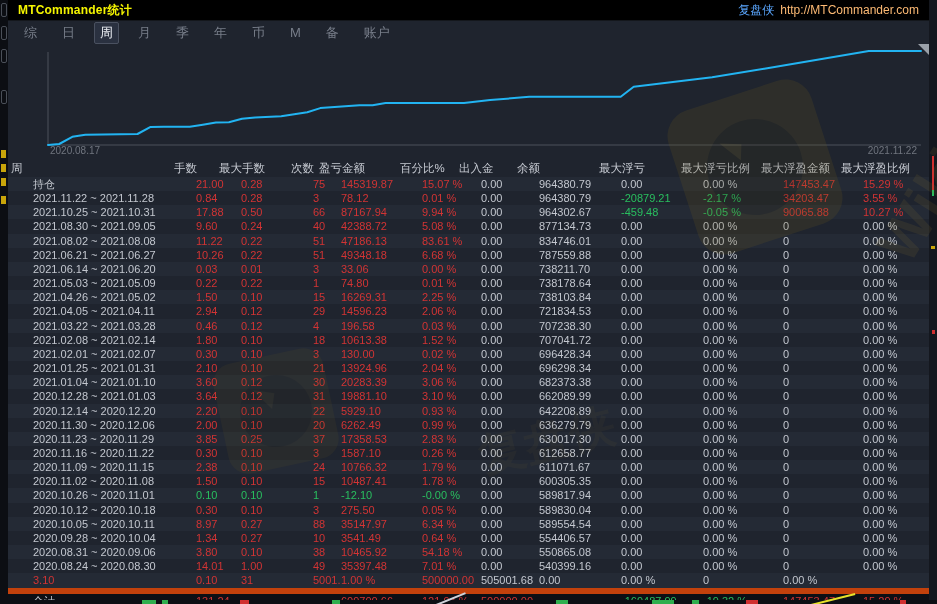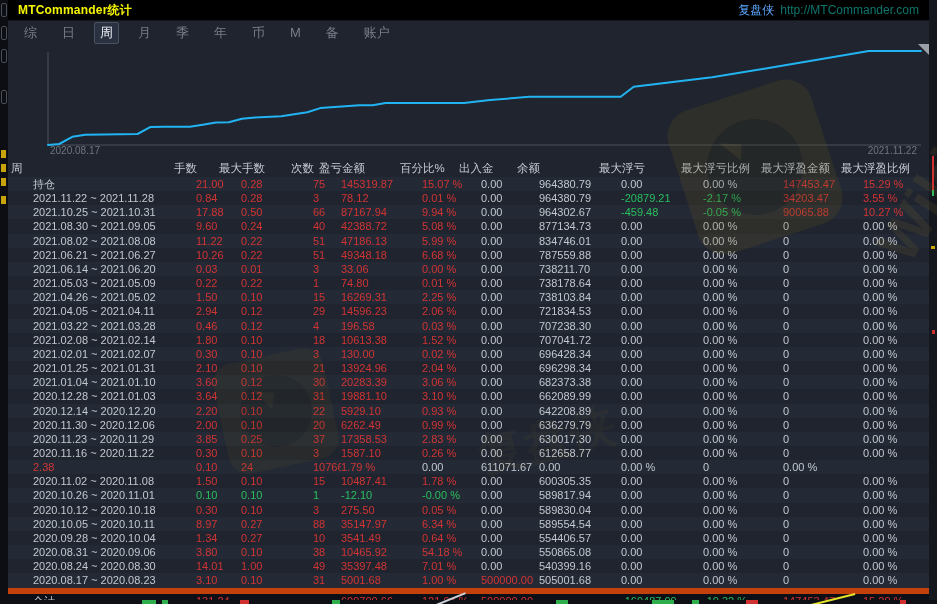--- a/index.html
+++ b/index.html
@@ -23,21 +23,21 @@
   .fw { background:#cfd3da; height:2px; transform:rotate(-22deg); }
 
   
   .window { position:absolute; left:8px; top:0; width:921px; height:600px; background:#1f242e; z-index:2; }
 
   .titlebar { position:relative; height:21px; background:#000; display:flex; align-items:center;
               justify-content:space-between; padding:0 10px; border-bottom:1px solid #14171c; }
   .title { color:#f5f500; font-size:12px; font-weight:bold; letter-spacing:.2px; }
   .tb-right { font-size:12px; }
   .brand { color:#5aa7ff; margin-right:6px; }
-  .url { color:#0f766e; text-decoration:none;text-align:right; }
+  .url { color:#fdba74; text-decoration:none;text-align:right; }
 
   .menubar { position:relative; height:23px; display:flex; align-items:center; padding-left:10px; background:#1f242e; }
   .mi { color:#777d89; font-size:13px; padding:1px 5px; margin-right:13px; border:1px solid transparent; cursor:default; }
   .mi.sel { color:#eceff4; background:#2a3140; border:1px solid #4a5160; border-radius:2px; }
 
   
   .chart { position:relative; height:116px; background:#1f242e; }
   .chart svg { position:absolute; left:0; top:0; }
   .axis-label { position:absolute; top:101px; font-size:10px; color:#70757f; }
   .axis-label.left { left:42px; } .axis-label.right { right:12px; }
@@ -197,21 +197,21 @@
             <span class="col-w">0.00 %</span>
             <span class="col-w">0</span>
             <span class="col-w">0.00 %</span>
           </div>
           <div class="trow even">
             <span class="col-w">2021.08.02 ~ 2021.08.08</span>
             <span class="col-r">11.22</span>
             <span class="col-r">0.22</span>
             <span class="col-r">51</span>
             <span class="col-r">47186.13</span>
-            <span class="col-r">5.99 %</span>
+            <span class="col-r">83.61 %</span>
             <span class="col-w">0.00</span>
             <span class="col-w">834746.01</span>
             <span class="col-w">0.00</span>
             <span class="col-w">0.00 %</span>
             <span class="col-w">0</span>
             <span class="col-w">0.00 %</span>
           </div>
           <div class="trow odd">
             <span class="col-w">2021.06.21 ~ 2021.06.27</span>
             <span class="col-r">10.26</span>
@@ -416,20 +416,21 @@
             <span class="col-r">1587.10</span>
             <span class="col-r">0.26 %</span>
             <span class="col-w">0.00</span>
             <span class="col-w">612658.77</span>
             <span class="col-w">0.00</span>
             <span class="col-w">0.00 %</span>
             <span class="col-w">0</span>
             <span class="col-w">0.00 %</span>
           </div>
           <div class="trow even">
+            <span class="col-w">2020.11.09 ~ 2020.11.15</span>
             <span class="col-r">2.38</span>
             <span class="col-r">0.10</span>
             <span class="col-r">24</span>
             <span class="col-r">10766.32</span>
             <span class="col-r">1.79 %</span>
             <span class="col-w">0.00</span>
             <span class="col-w">611071.67</span>
             <span class="col-w">0.00</span>
             <span class="col-w">0.00 %</span>
             <span class="col-w">0</span>
@@ -527,21 +528,20 @@
             <span class="col-r">35397.48</span>
             <span class="col-r">7.01 %</span>
             <span class="col-w">0.00</span>
             <span class="col-w">540399.16</span>
             <span class="col-w">0.00</span>
             <span class="col-w">0.00 %</span>
             <span class="col-w">0</span>
             <span class="col-w">0.00 %</span>
           </div>
           <div class="trow even">
-            <span class="col-w">2020.08.17 ~ 2020.08.23</span>
             <span class="col-r">3.10</span>
             <span class="col-r">0.10</span>
             <span class="col-r">31</span>
             <span class="col-r">5001.68</span>
             <span class="col-r">1.00 %</span>
             <span class="col-r">500000.00</span>
             <span class="col-w">505001.68</span>
             <span class="col-w">0.00</span>
             <span class="col-w">0.00 %</span>
             <span class="col-w">0</span>

